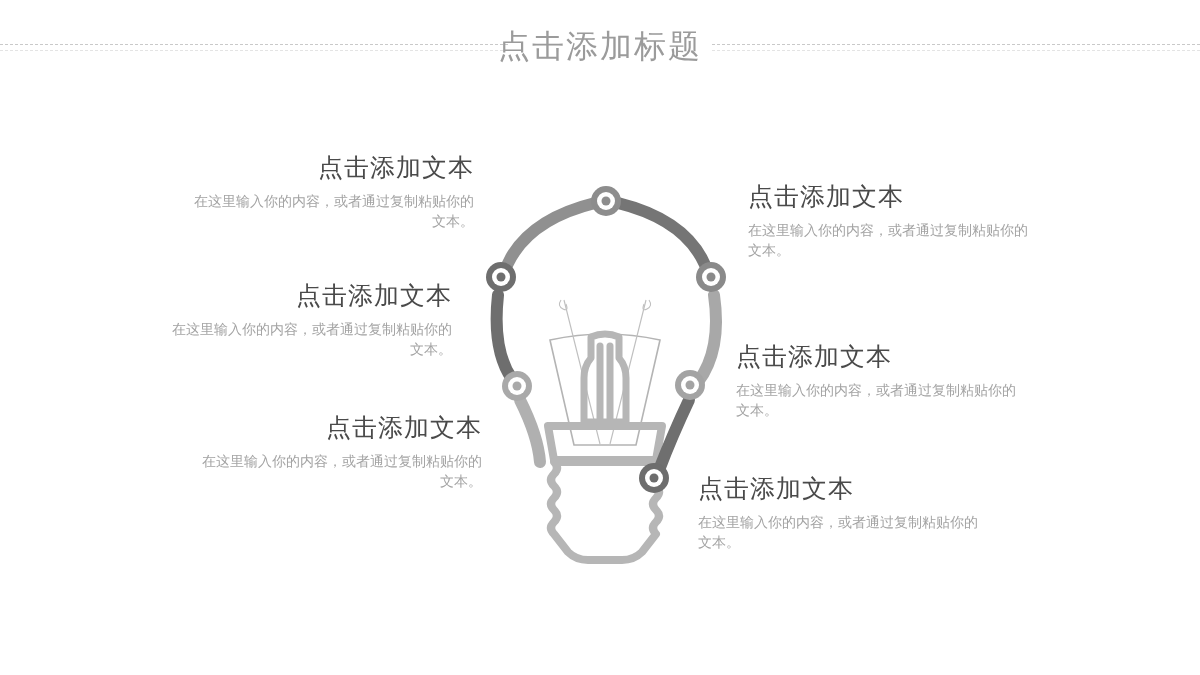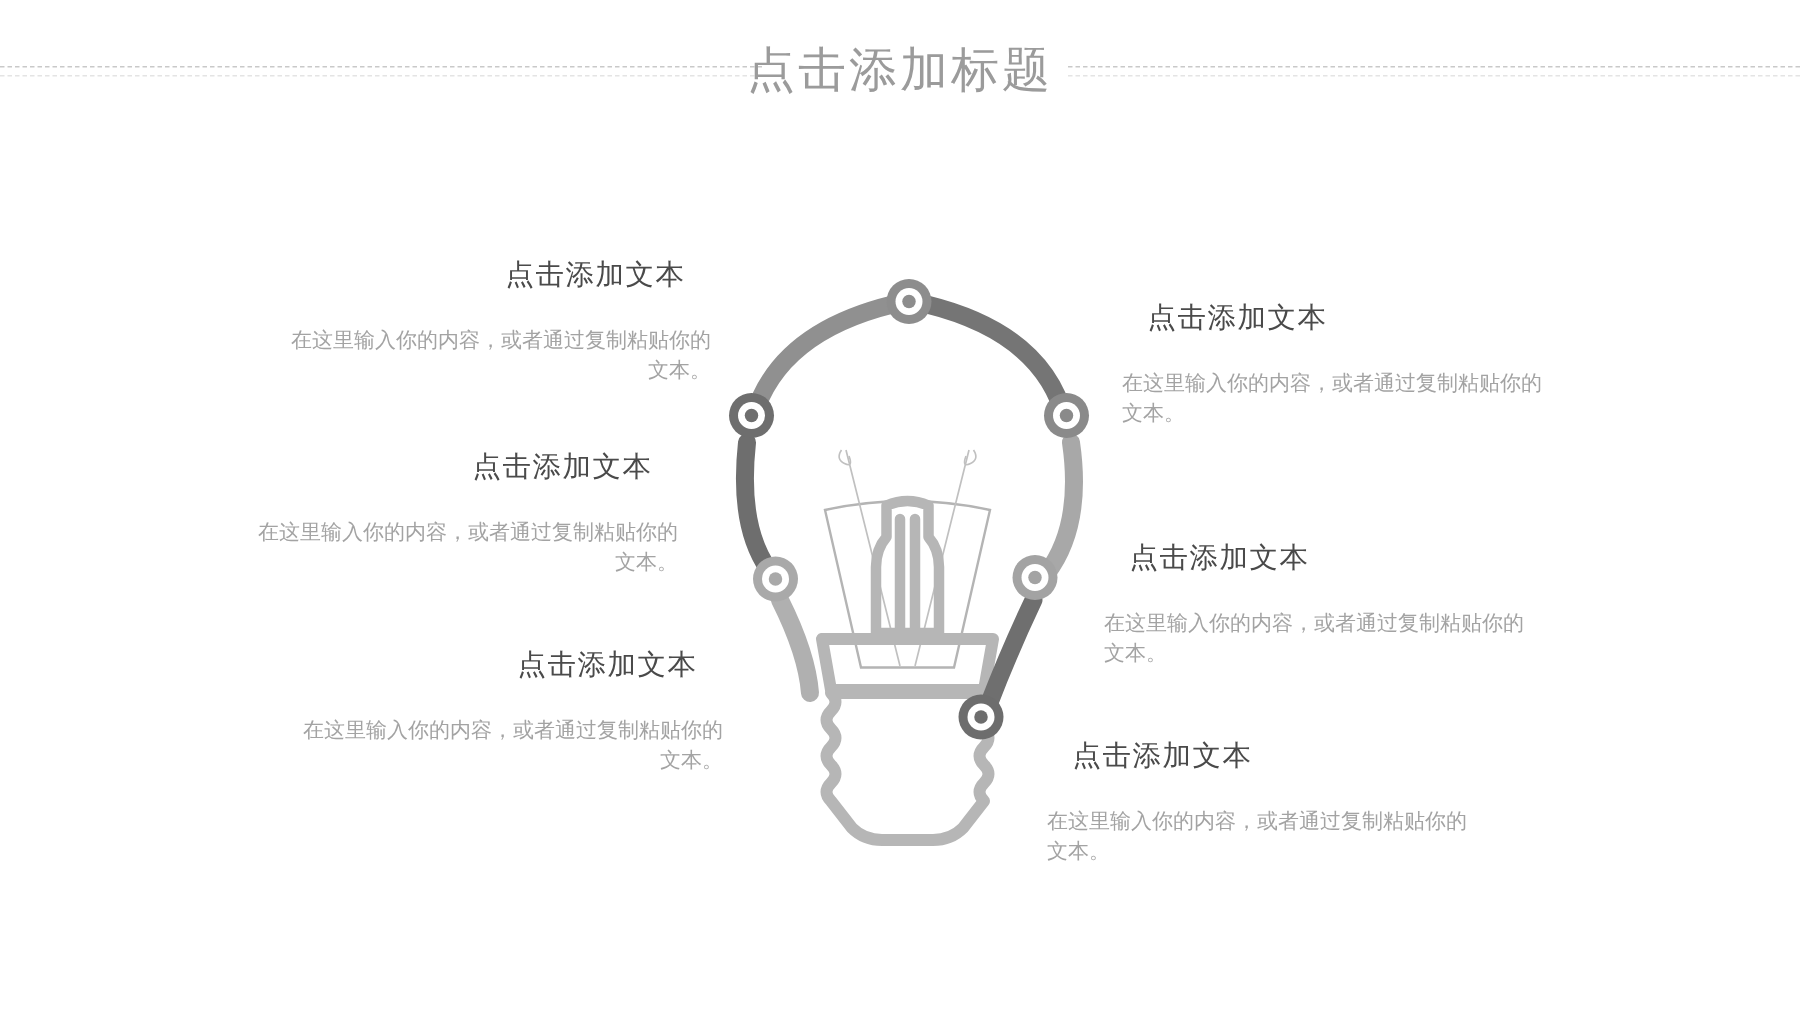--- a/index.html
+++ b/index.html
@@ -59,26 +59,26 @@
     top: 160px;
     width: 330px;
     height: 470px;
   }
 
   
   .block {
     position: absolute;
   }
   .block .heading {
-    font-size: 19px;
+    font-size: 25px;
     color: #4a4a4a;
     line-height: 30px;
     letter-spacing: 1px;
     white-space: nowrap;
-    margin: 17px;
+    margin: 0;
     font-weight: 400;
   }
   .block .body {
     font-size: 14px;
     color: #a3a3a3;
     line-height: 20px;
     margin: 9px 0 0 0;
     width: 290px;
   }
   .block.right .heading,

